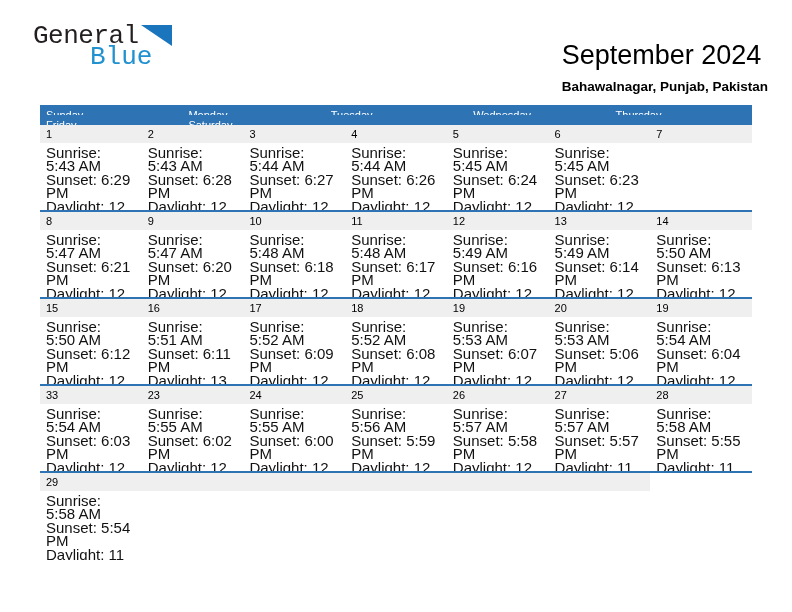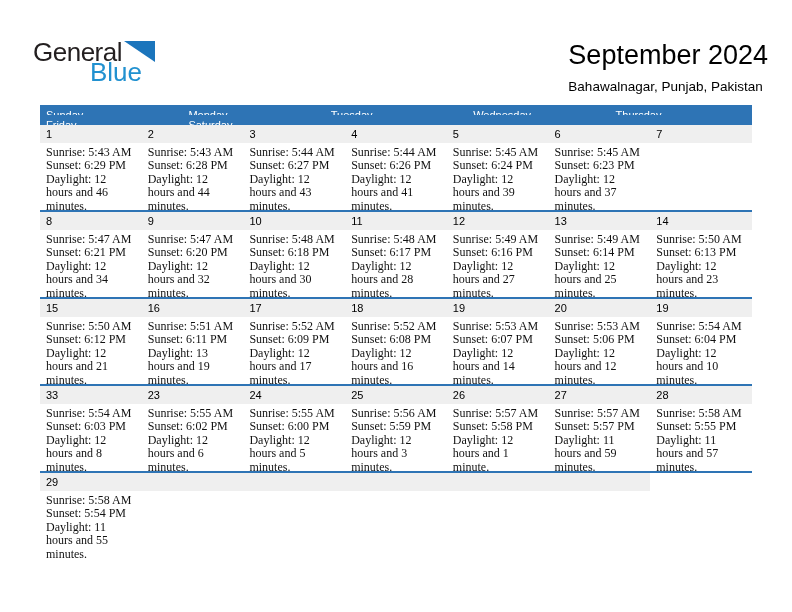--- a/index.html
+++ b/index.html
@@ -1,43 +1,43 @@
 <!DOCTYPE html>
 <html><head>
 <meta charset="utf-8">
 <style>
   * { margin:0; padding:0; box-sizing:border-box; }
   html,body { background:#ffffff; }
   body { font-family:"Liberation Sans", sans-serif; color:#000; }
   .page { position:relative; width:792px; height:612px; background:#fff; overflow:hidden; }
 
   
-  .logo { position:absolute; left:33px; top:40px; width:140px; }
+  .logo { position:absolute; left:33px; top:24px; width:140px;font-family:Liberation Mono, monospace; }
   .logo-line1 { display:flex; align-items:flex-start; }
   .logo-general { font-size:26px; letter-spacing:-0.5px; color:#231f20; line-height:24px; }
   .logo-triangle { margin-left:2px; margin-top:1px; }
   .logo-blue { font-size:26px; color:#2191d0; line-height:22px; margin-left:57px; margin-top:-5px; }
 
   
   .title-block { position:absolute; right:24px; top:40px; text-align:left; }
   .cal-title { font-size:27px; color:#000; line-height:30px; }
-  .cal-subtitle { font-size:13.5px; font-weight:400; color:#000; margin-top:9px; }
+  .cal-subtitle { font-size:13.5px; font-weight:700; color:#000; margin-top:9px; }
 
   
   .calendar { position:absolute; left:40px; top:105px; width:712px; }
   .cal-head { display:grid; grid-template-columns:repeat(5,1fr); background:#2e74b5; height:20px; }
   .cal-head-cell { color:#fff; font-size:11px; line-height:20px; padding-left:6px;
                    white-space:nowrap; overflow:hidden; }
   .week { display:grid; grid-template-columns:repeat(7,1fr); height:87px;
           border-bottom:2px solid #2e74b5; }
   .week:last-child { border-bottom:none; }
   .day-cell { overflow:hidden; }
   .day-num { background:#efefef; height:18px; font-size:11px; line-height:18px;
              padding-left:6px; color:#000; }
-  .day-details { padding:3px 9px 0 6px; font-size:12px; line-height:13.4px; color:#111;font-family:Liberation Serif, serif; }
+  .day-details { padding:3px 9px 0 6px; font-size:15px; line-height:13.4px; color:#111; }
 </style>
 </head>
 <body>
 
 <div class="page">
 
   <div class="logo">
     <div class="logo-line1">
       <span class="logo-general">General</span>
       <span class="logo-triangle">

